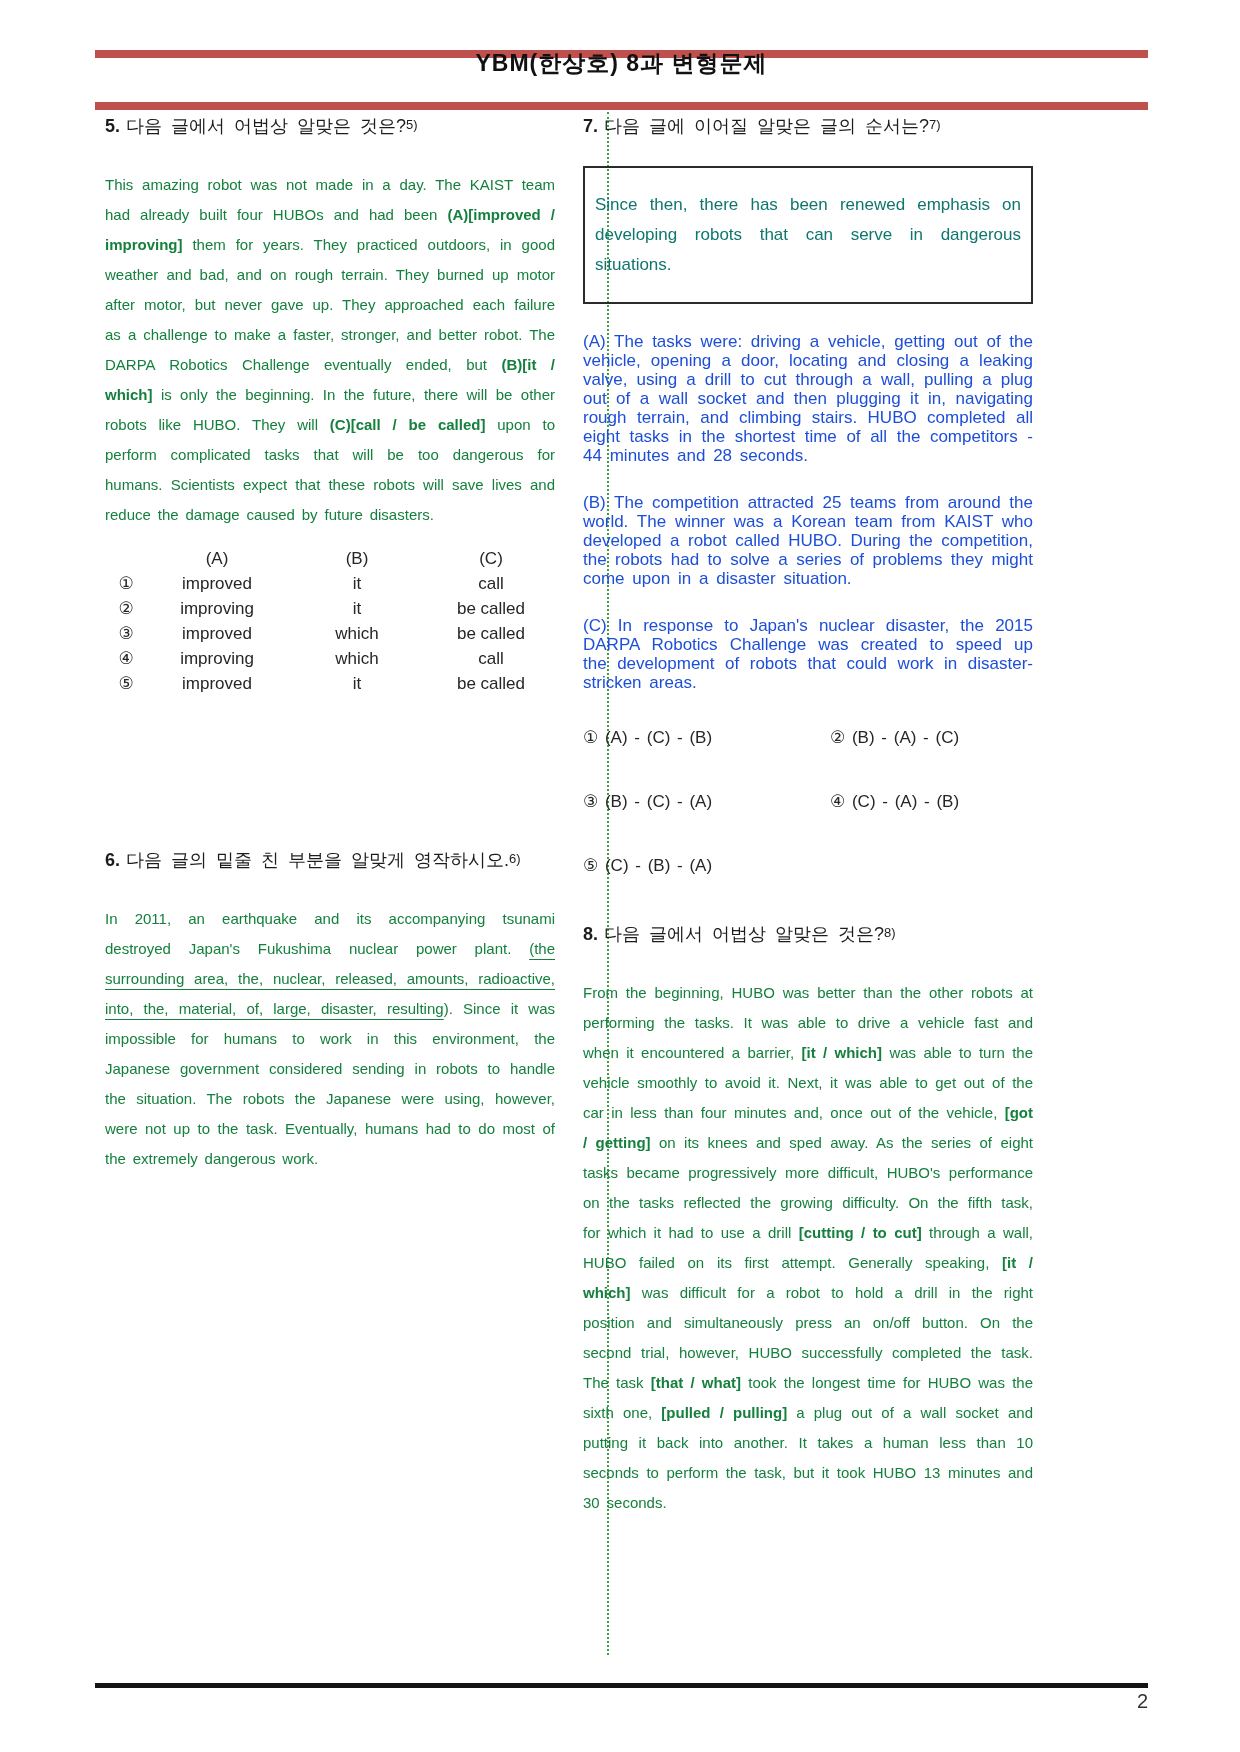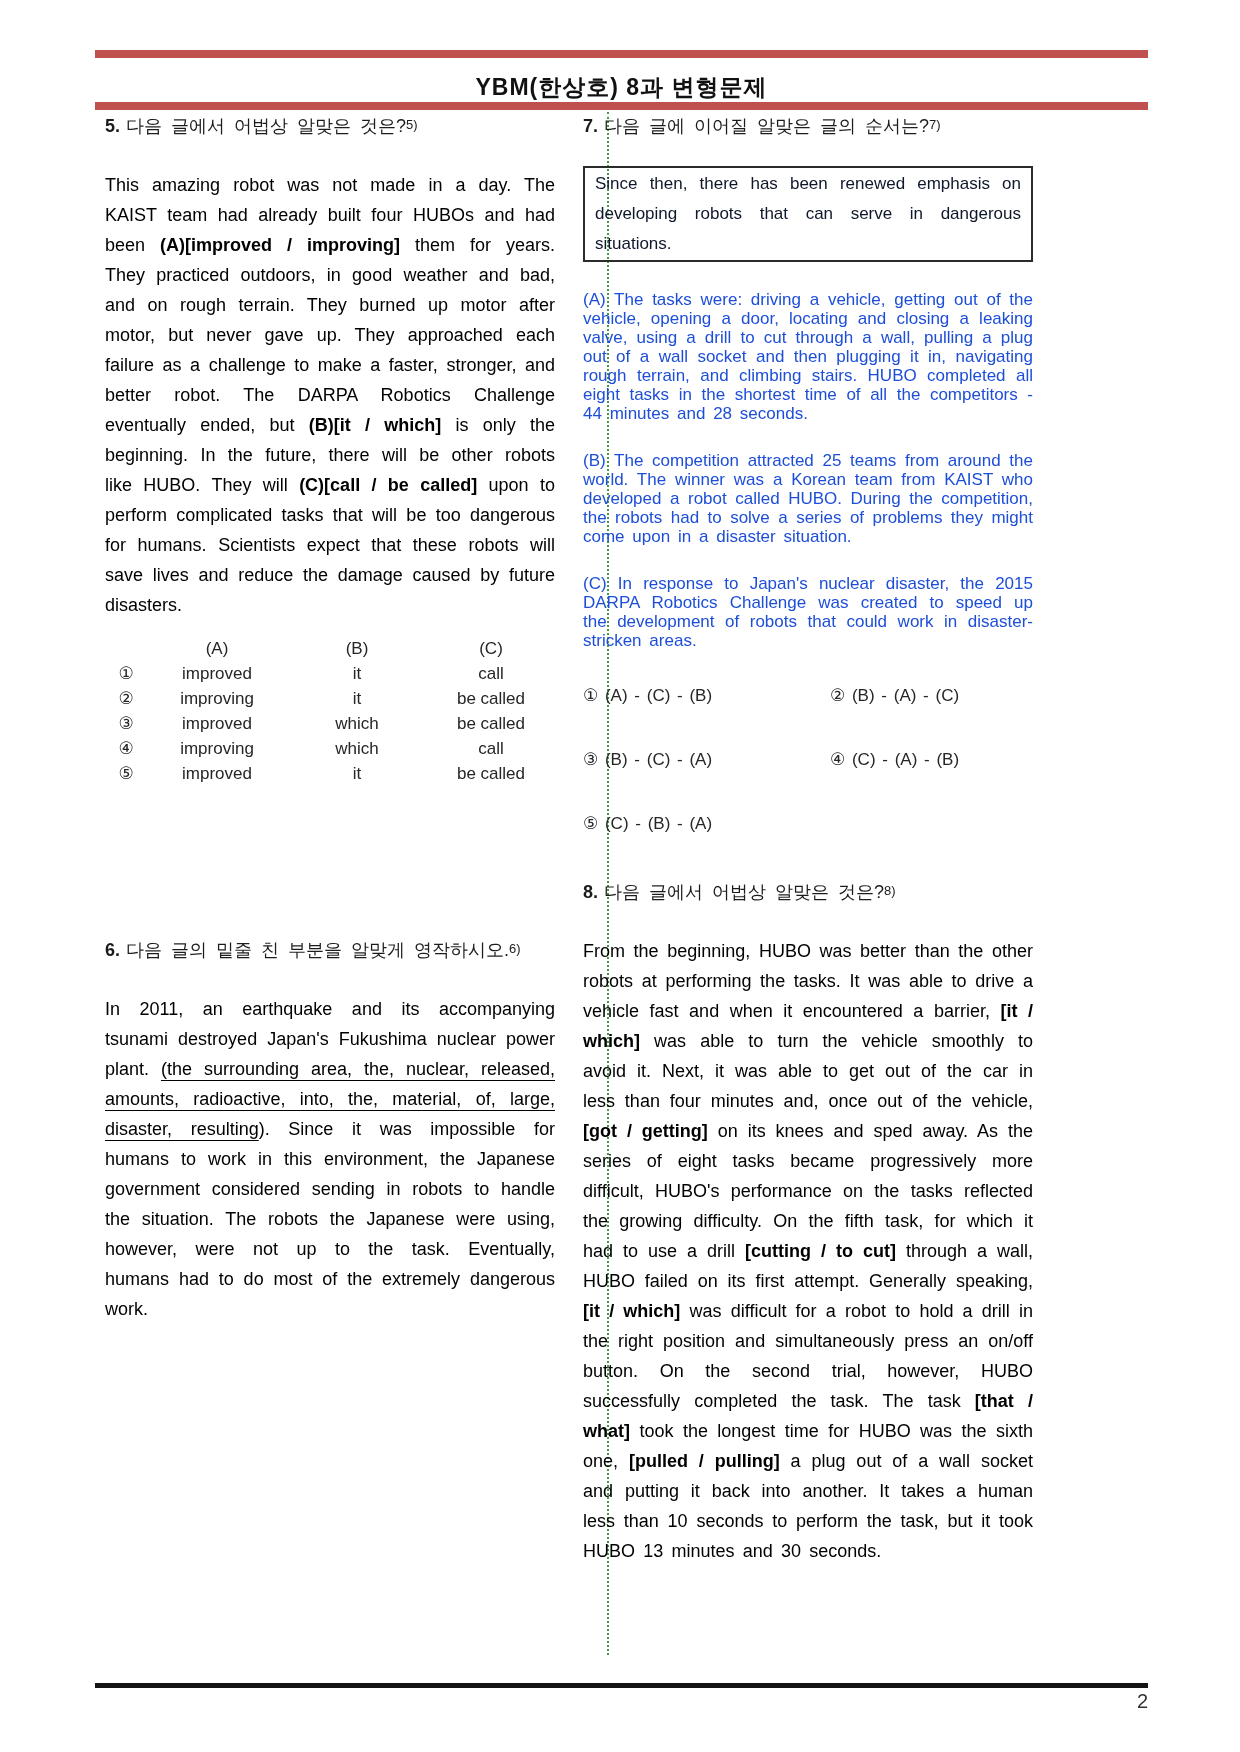--- a/index.html
+++ b/index.html
@@ -8,59 +8,59 @@
     width:1240px;height:1752px;
     background:#ffffff;
     font-family:"Liberation Sans","DejaVu Sans",sans-serif;
     color:#222222;
     overflow:hidden;
   }
   .rule-red{position:absolute;left:95px;width:1053px;height:8px;background:#c0504d;}
   .rule-red.top{top:50px;}
   .rule-red.bottom{top:102px;}
   .doc-title{
-    position:absolute;left:95px;top:72px;width:1053px;
+    position:absolute;left:95px;top:48px;width:1053px;
     text-align:center;font-size:23px;font-weight:700;color:#111;
     letter-spacing:1px;
   }
   .col{position:absolute;top:112px;}
   .col-left{left:105px;width:450px;}
   .col-right{left:583px;width:450px;}
   .divider{
     position:absolute;left:607px;top:112px;height:1543px;width:0;
     border-left:2px dotted #3f9e3f;
   }
   .q-heading{
     font-size:18px;line-height:28px;color:#1c1c1c;
     word-spacing:4px;
   }
   .q-heading .qnum{font-weight:700;margin-right:6px;}
   .fn{font-size:13px;position:relative;top:-3px;}
   .passage{
     margin-top:28px;
-    font-size:18px;line-height:30px;
-    text-align:justify;word-spacing:0.18em;color:#000000;
+    font-size:15px;line-height:30px;
+    text-align:justify;word-spacing:0.18em;color:#15803d;
   }
   .seg-bold{font-weight:700;}
   .seg-underline{text-decoration:underline;text-underline-offset:5px;}
   .opt-table{
     margin-top:16px;
     display:grid;
     grid-template-columns:42px 140px 140px 128px;
     font-size:17px;line-height:25px;
     text-align:center;color:#262626;
   }
   .opt-table .cell{white-space:nowrap;}
   .q6-block{margin-top:150px;}
   .boxed{
     margin-top:24px;
     border:2px solid #2b2b2b;
-    padding:1px 10px;
+    padding:22px 10px;
     font-size:17px;line-height:30px;
-    text-align:justify;word-spacing:0.18em;color:#0f172a;
+    text-align:justify;word-spacing:0.18em;color:#0f766e;
   }
   .para{
     margin-top:28px;
     font-size:17px;line-height:19px;
     text-align:justify;word-spacing:0.18em;color:#1d4ed8;
   }
   .choices{
     margin-top:30px;
     display:grid;grid-template-columns:215px 1fr;
     font-size:17px;line-height:32px;color:#262626;

